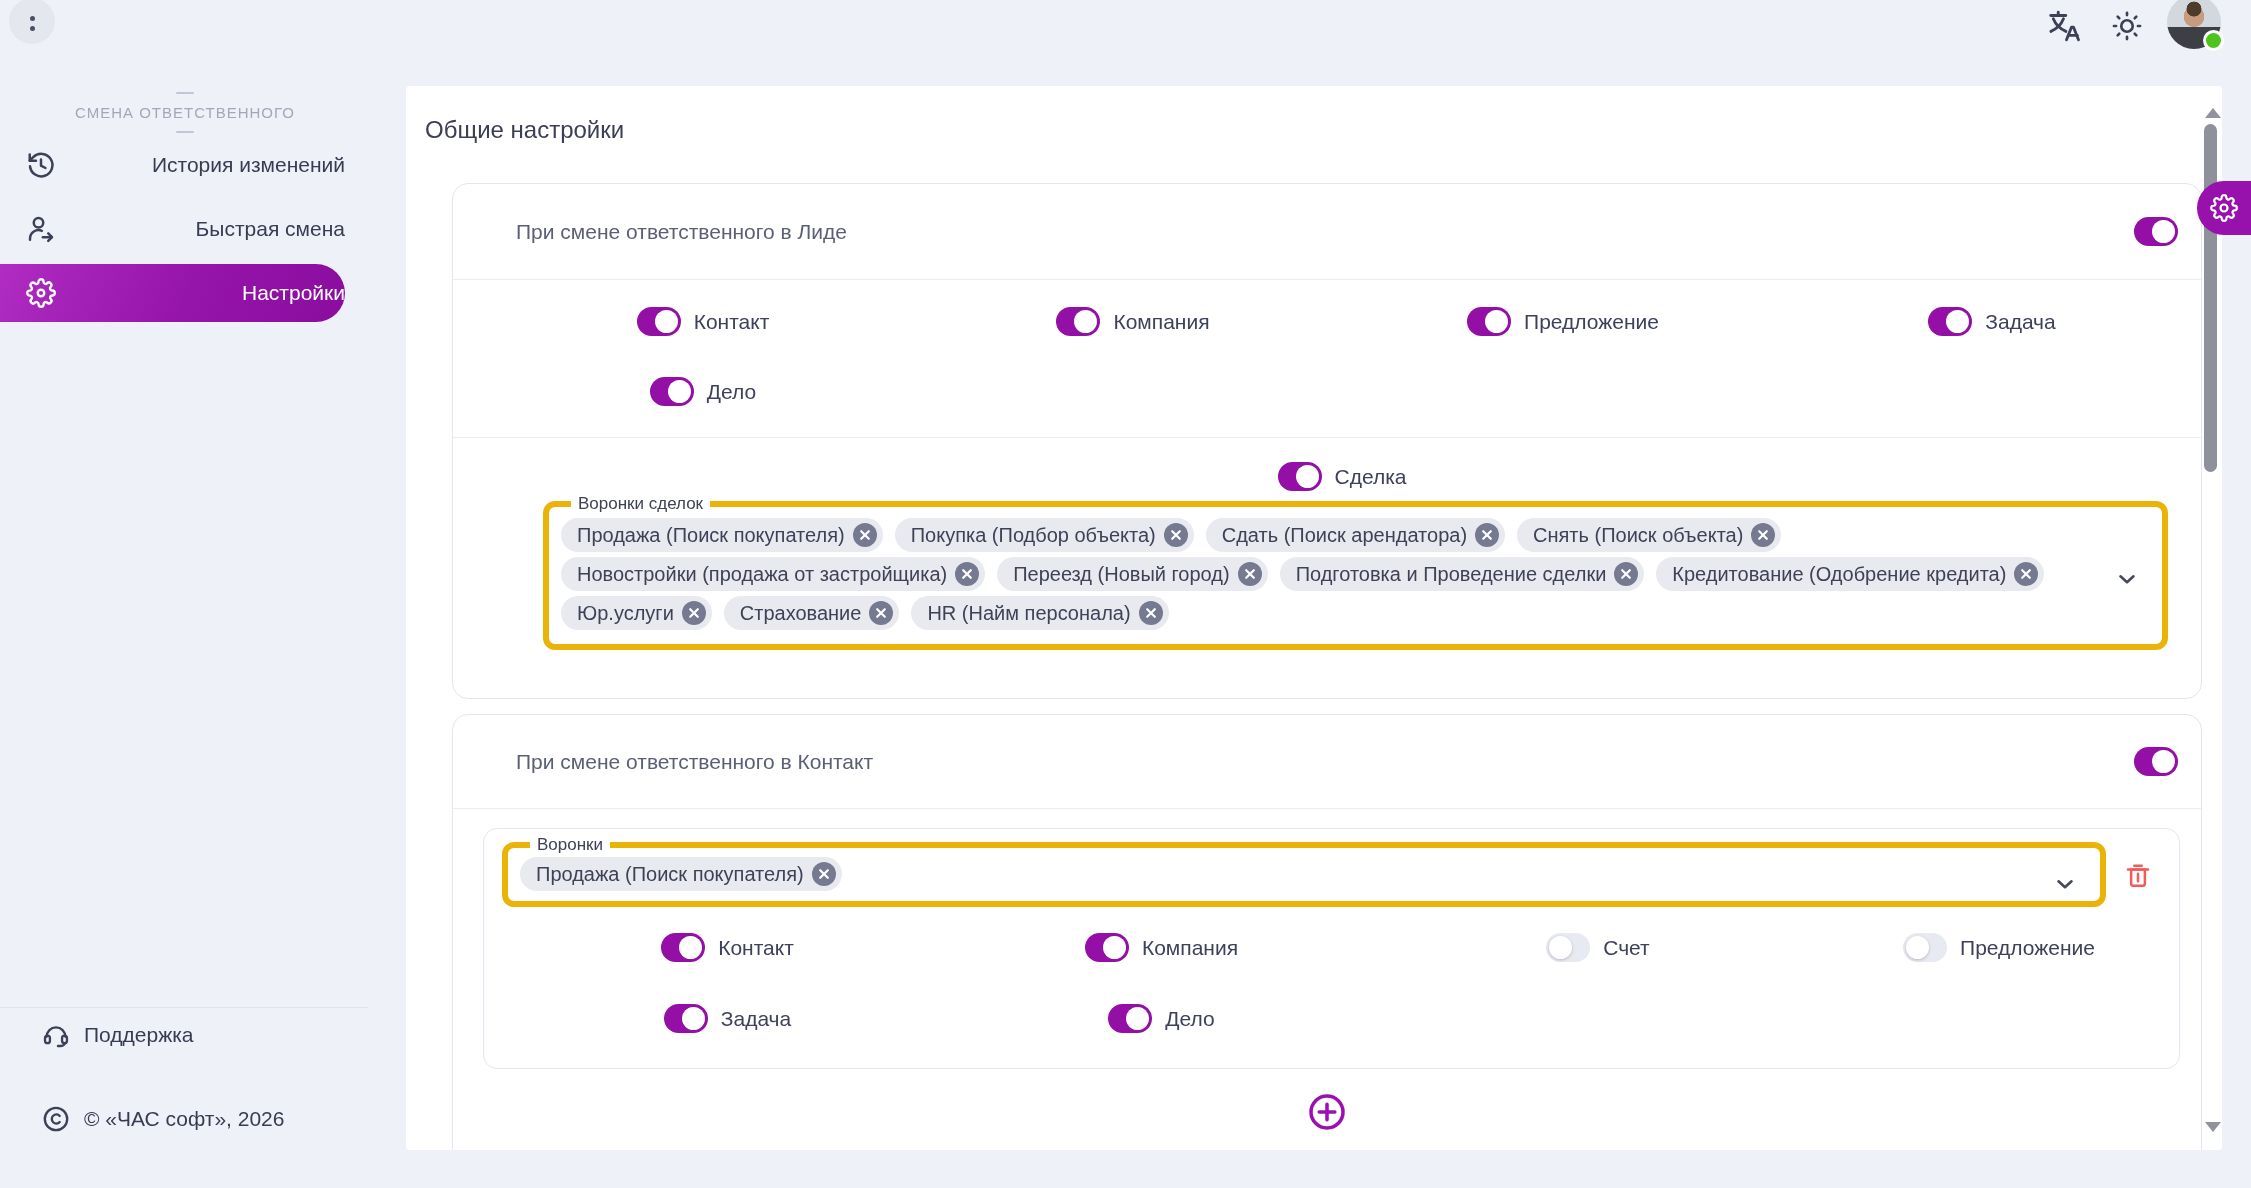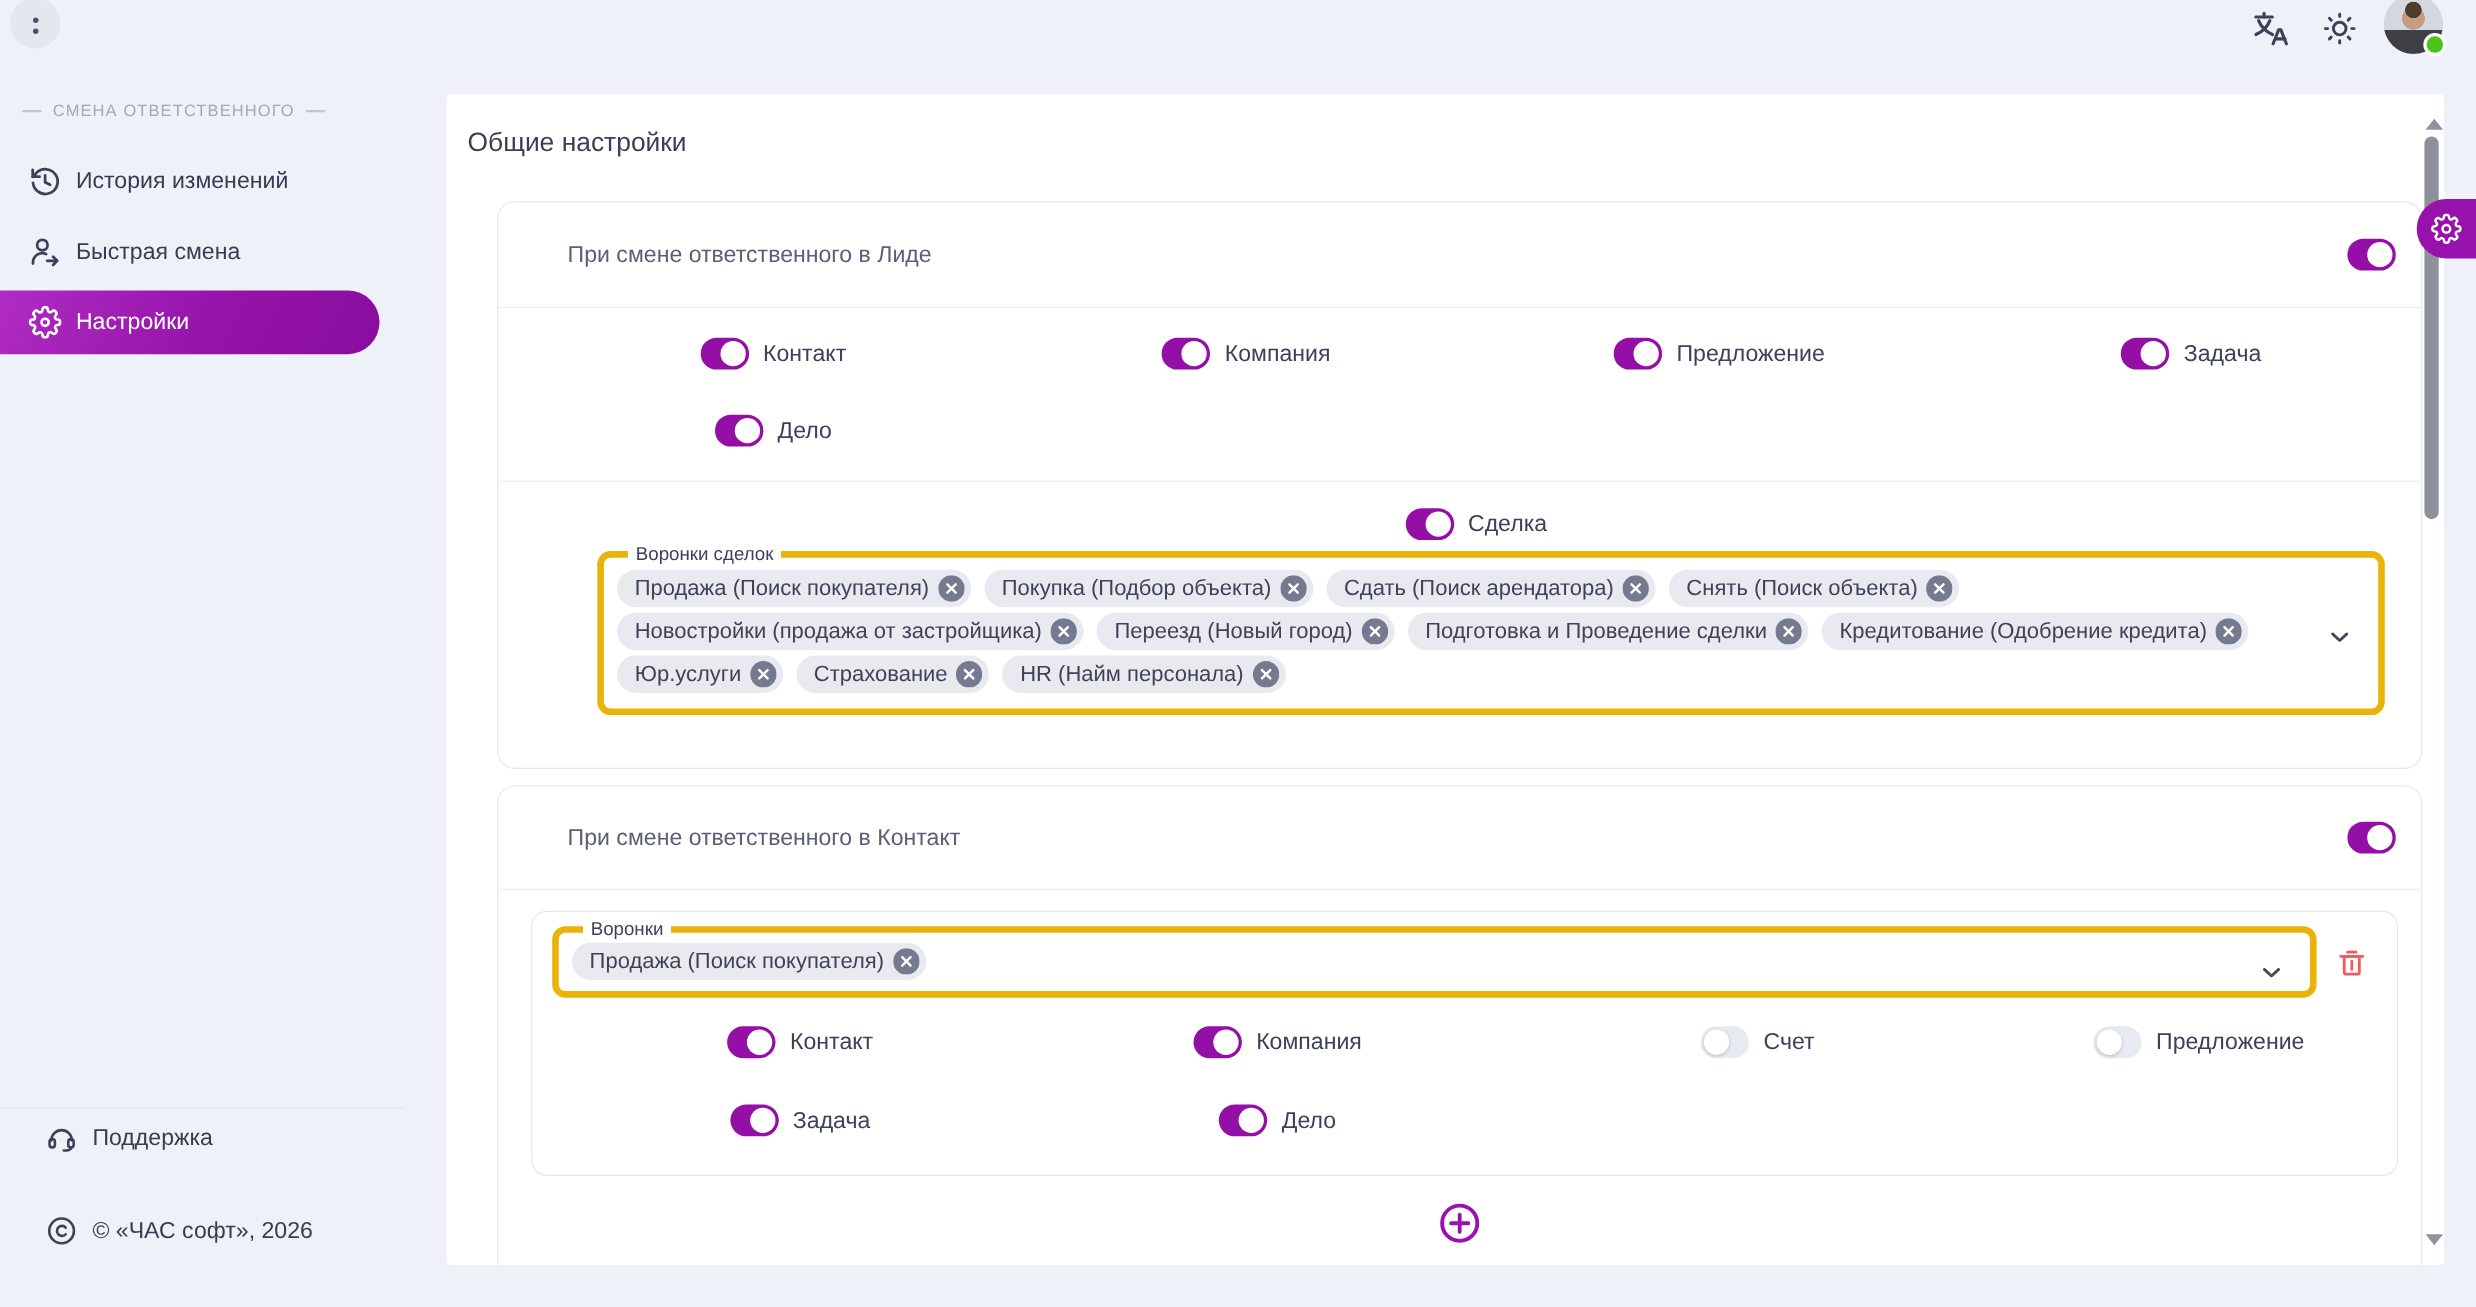--- a/index.html
+++ b/index.html
@@ -23,25 +23,25 @@
       radial-gradient(circle at 50% 26%, #4d3b2c 0 15%, rgba(0,0,0,0) 16%),
       radial-gradient(circle at 50% 40%, #c79b7f 0 24%, rgba(0,0,0,0) 25%),
       linear-gradient(180deg,#d2d8de 0 60%, #3e3f45 60%);
   }
   .status-dot{ position:absolute; right:-3px; bottom:-2px; width:21px; height:21px; border-radius:50%;
     background:#4cc41d; border:3px solid #fff; }
 
   
   .sidebar{ position:absolute; left:0; top:0; width:368px; height:1188px; }
   .side-section{ position:absolute; left:20px; top:92px; width:330px; display:flex; align-items:center; gap:10px;
-    color:#a3a7b8; font-size:15px; letter-spacing:1px; font-weight:500; white-space:nowrap;}
+    color:#a3a7b8; font-size:15px; letter-spacing:1px; font-weight:500; white-space:nowrap;flex-direction:column;}
   .side-section .dash{ width:18px; height:2px; background:#c3c6d4; border-radius:1px; flex:0 0 auto;}
   .side-items{ position:absolute; left:0; top:136px; width:368px; }
   .side-item{ position:relative; height:58px; margin-bottom:6px; width:345px; display:flex; align-items:center;
-    padding-left:26px; cursor:pointer; color:#383c52; }
+    padding-left:26px; cursor:pointer; color:#383c52;justify-content:space-between; }
   .side-item .s-icon{ width:30px; height:30px; color:#3d4157; flex:0 0 auto;}
   .side-item .s-label{ margin-left:13px; font-size:21px; }
   .side-item.active{ background:linear-gradient(115deg,#b02cc3 0%, #9514a9 55%, #8a0d9f 100%);
     border-radius:0 29px 29px 0; color:#fff; }
   .side-item.active .s-icon{ color:#fff; }
   .side-divider{ position:absolute; left:0; top:1007px; width:368px; height:1px; background:#e2e4ec; }
   .side-foot{ position:absolute; left:0; width:368px; height:46px; display:flex; align-items:center; padding-left:42px; }
   .side-foot .s-icon{ width:28px; height:28px; color:#3d4157; flex:0 0 auto;}
   .side-foot .s-label{ margin-left:14px; font-size:21px; color:#383c52; }
   .foot-support{ top:1012px; cursor:pointer;}

